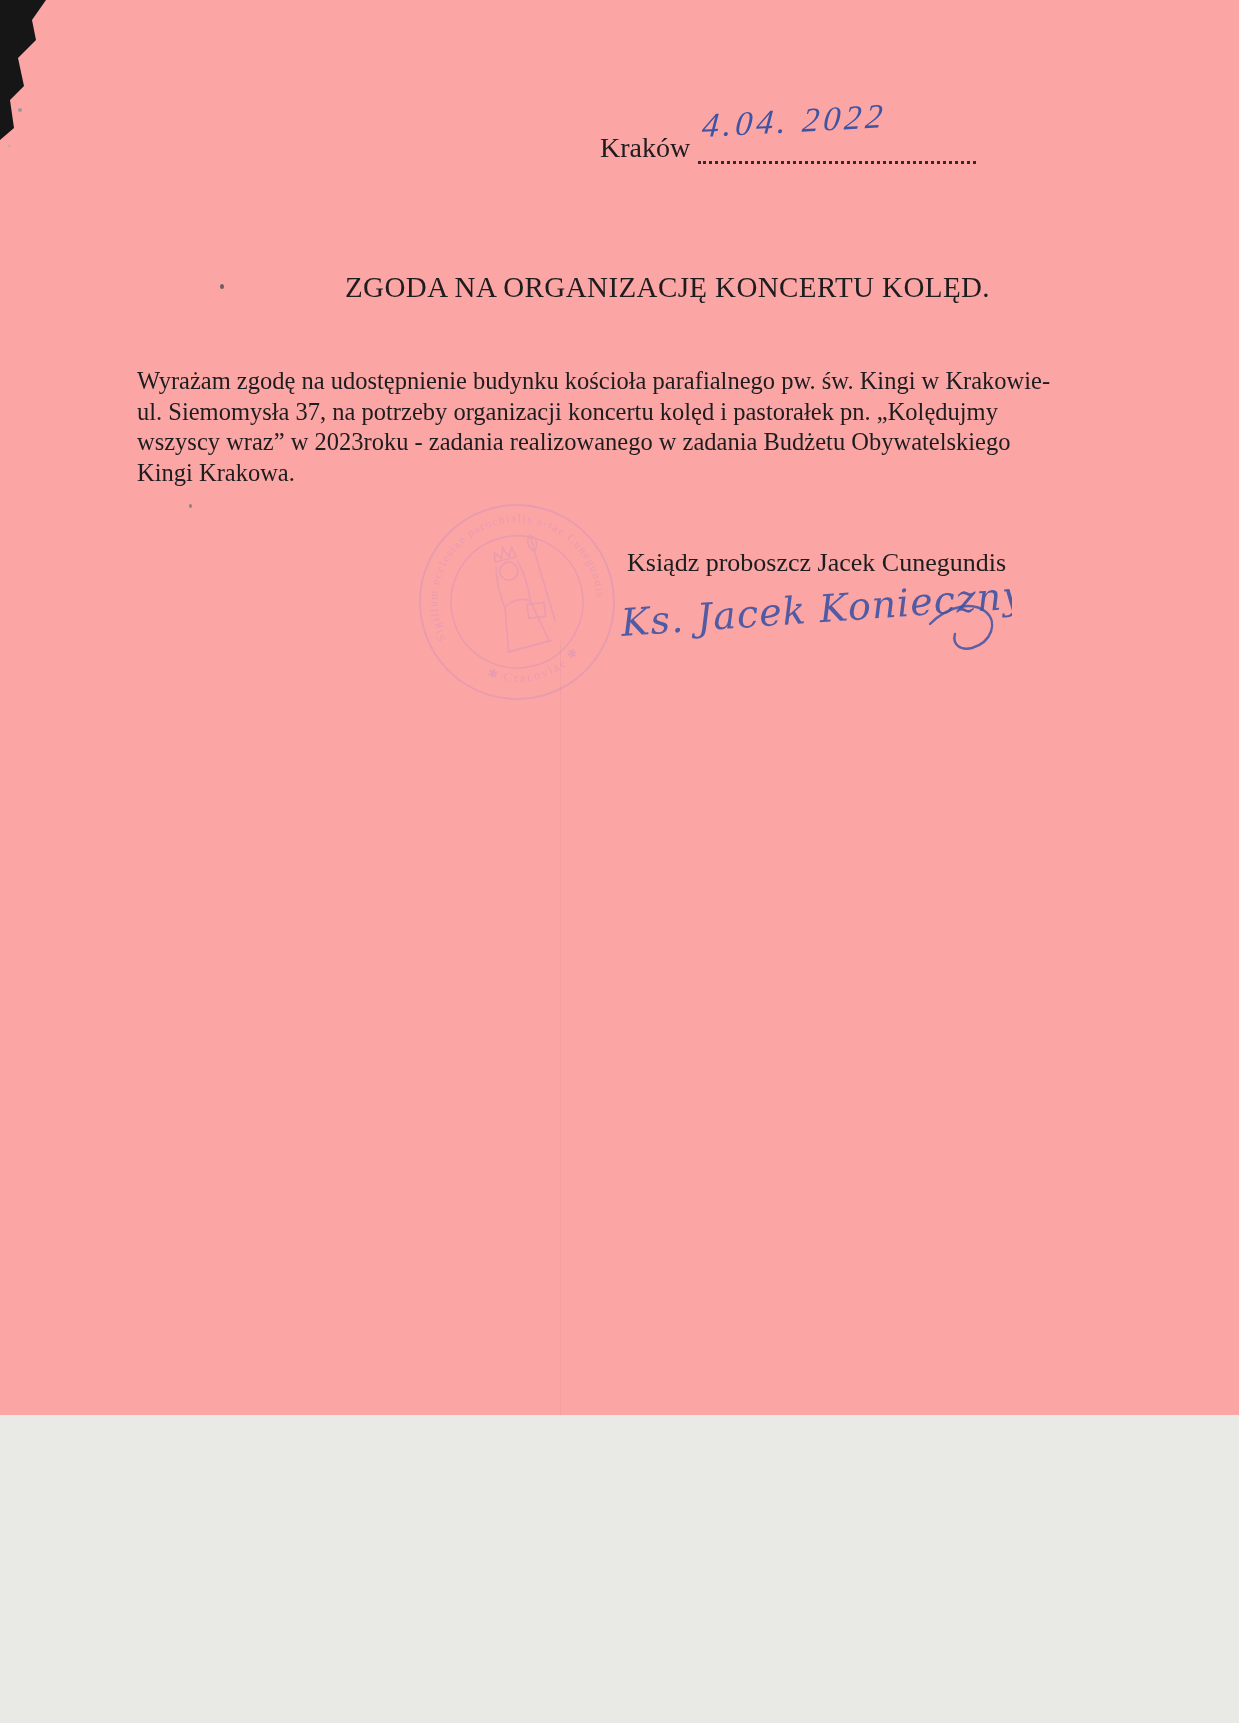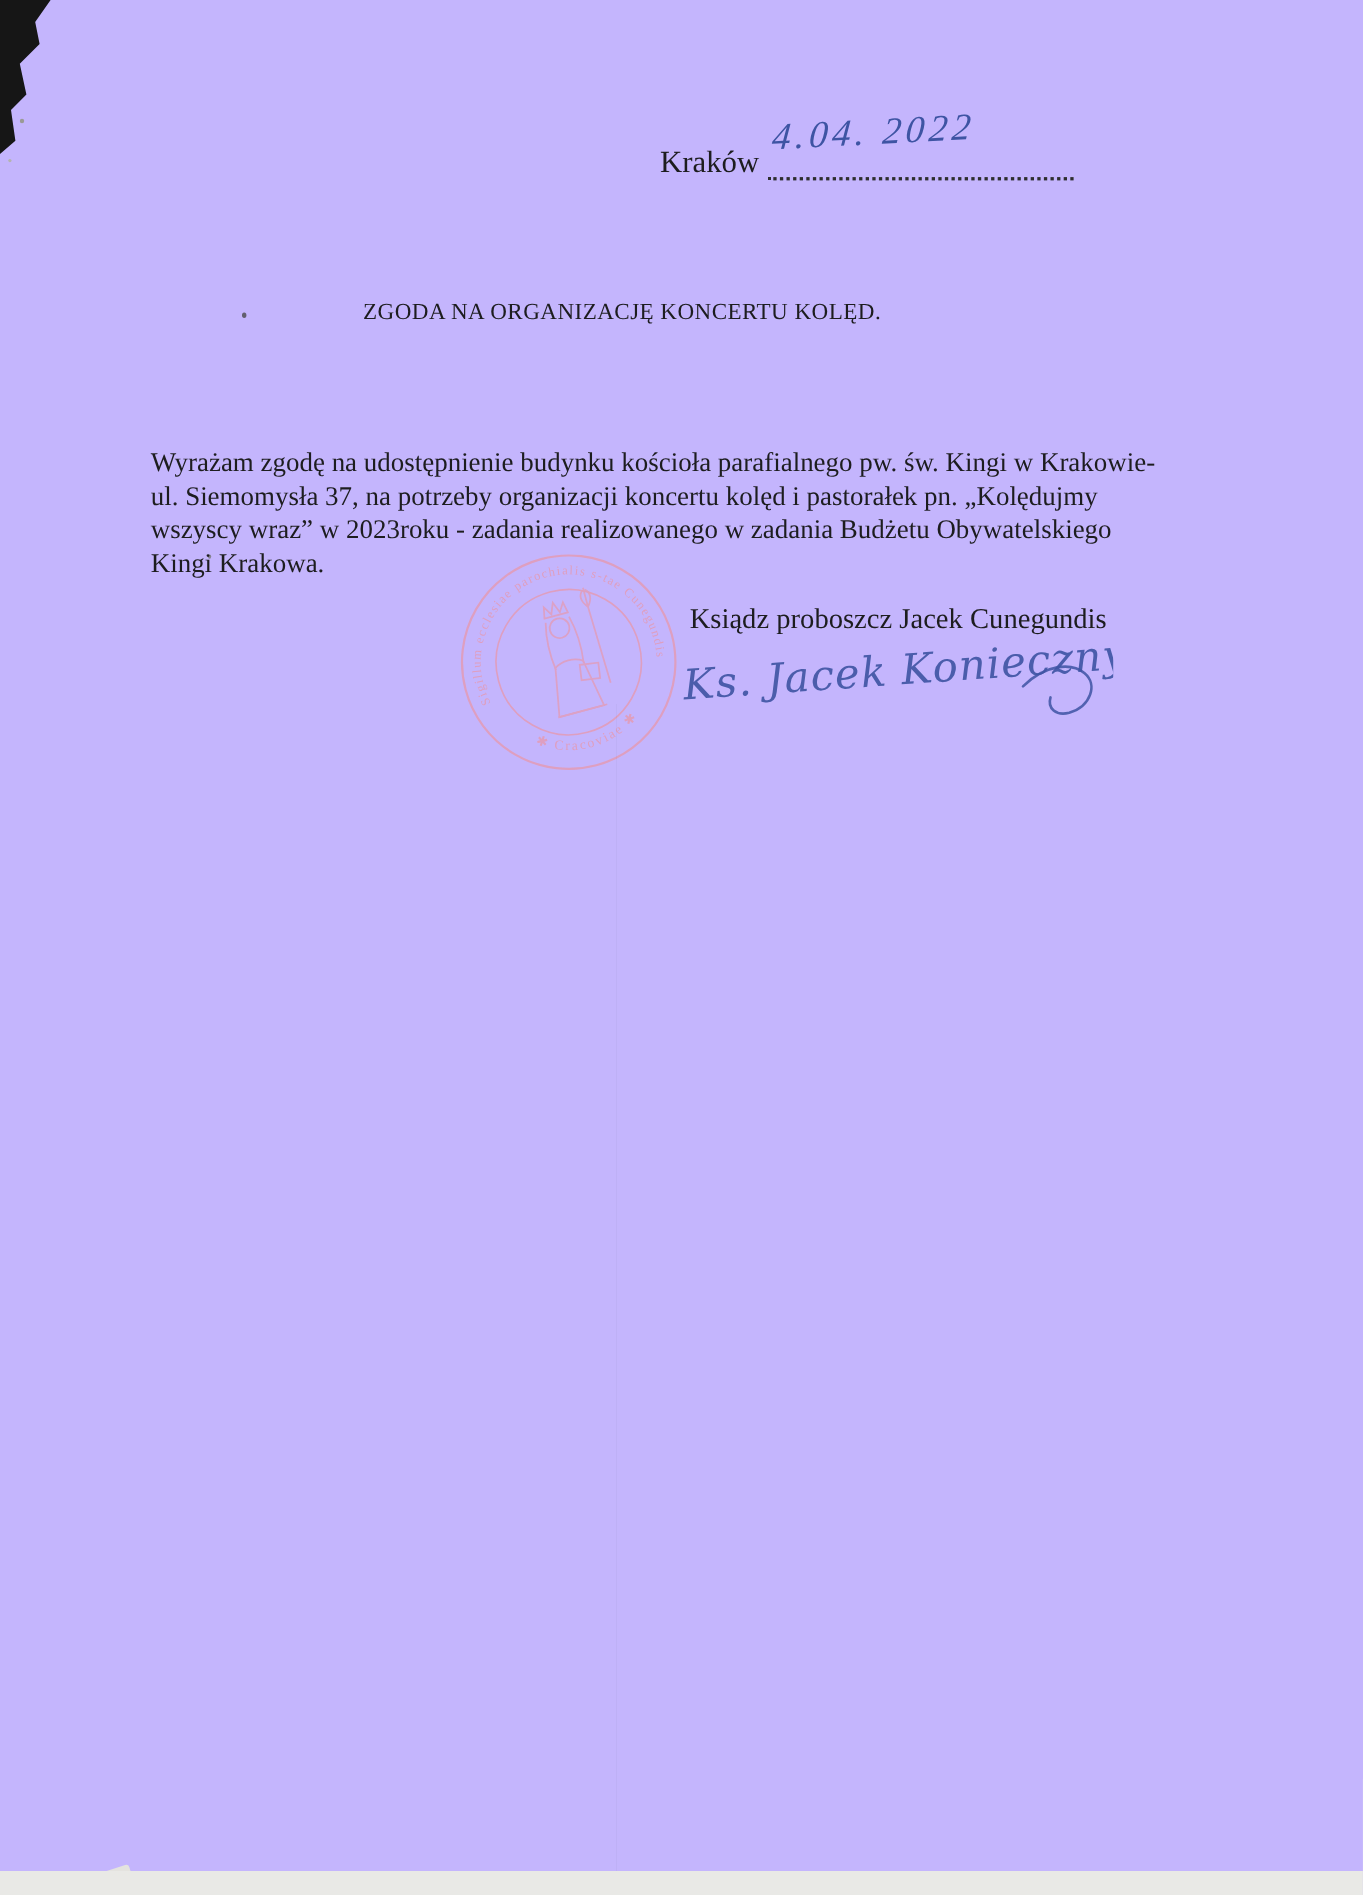--- a/index.html
+++ b/index.html
@@ -1,22 +1,22 @@
 <!DOCTYPE html>
 <html lang="pl"><head>
 <meta charset="utf-8">
 <style>
   * { margin: 0; padding: 0; box-sizing: border-box; }
   html, body { background: #e9e9e6; }
   .page {
     position: relative;
     width: 1239px;
-    height: 1701px;
+    height: 1415px;
     margin: 0 auto;
-    background: #c4b5fd;
+    background: #fca5a5;
     overflow: hidden;
     font-family: "Liberation Serif", serif;
     color: #1d1d1f;
   }
   .scan-corner { position: absolute; left: 0; top: 0; }
   .date-line {
     position: absolute;
     left: 600px; top: 132px;
     display: flex; align-items: flex-end; gap: 8px;
     font-size: 28px;
@@ -31,31 +31,30 @@
     left: 702px; top: 102px;
     font-size: 34px;
     font-style: italic;
     letter-spacing: 4px;
     color: #3e54a3;
     transform: rotate(-3deg) skewX(-8deg);
     white-space: nowrap;
   }
   .doc-title {
     position: absolute;
-    left: 330px; top: 271px;
-    font-size: 21px;
+    left: 345px; top: 271px;
+    font-size: 29px;
     letter-spacing: 0.4px;
     white-space: nowrap;
   }
   .body-par {
     position: absolute;
     left: 137px; top: 366px;
     font-size: 24.5px;
     line-height: 30.6px;
-    margin-top: 40px;
   }
   .body-par div { white-space: nowrap; }
   .printed-signatory {
     position: absolute;
     left: 627px; top: 548px;
     font-size: 26px;
     white-space: nowrap;
   }
   .stamp {
     position: absolute;

